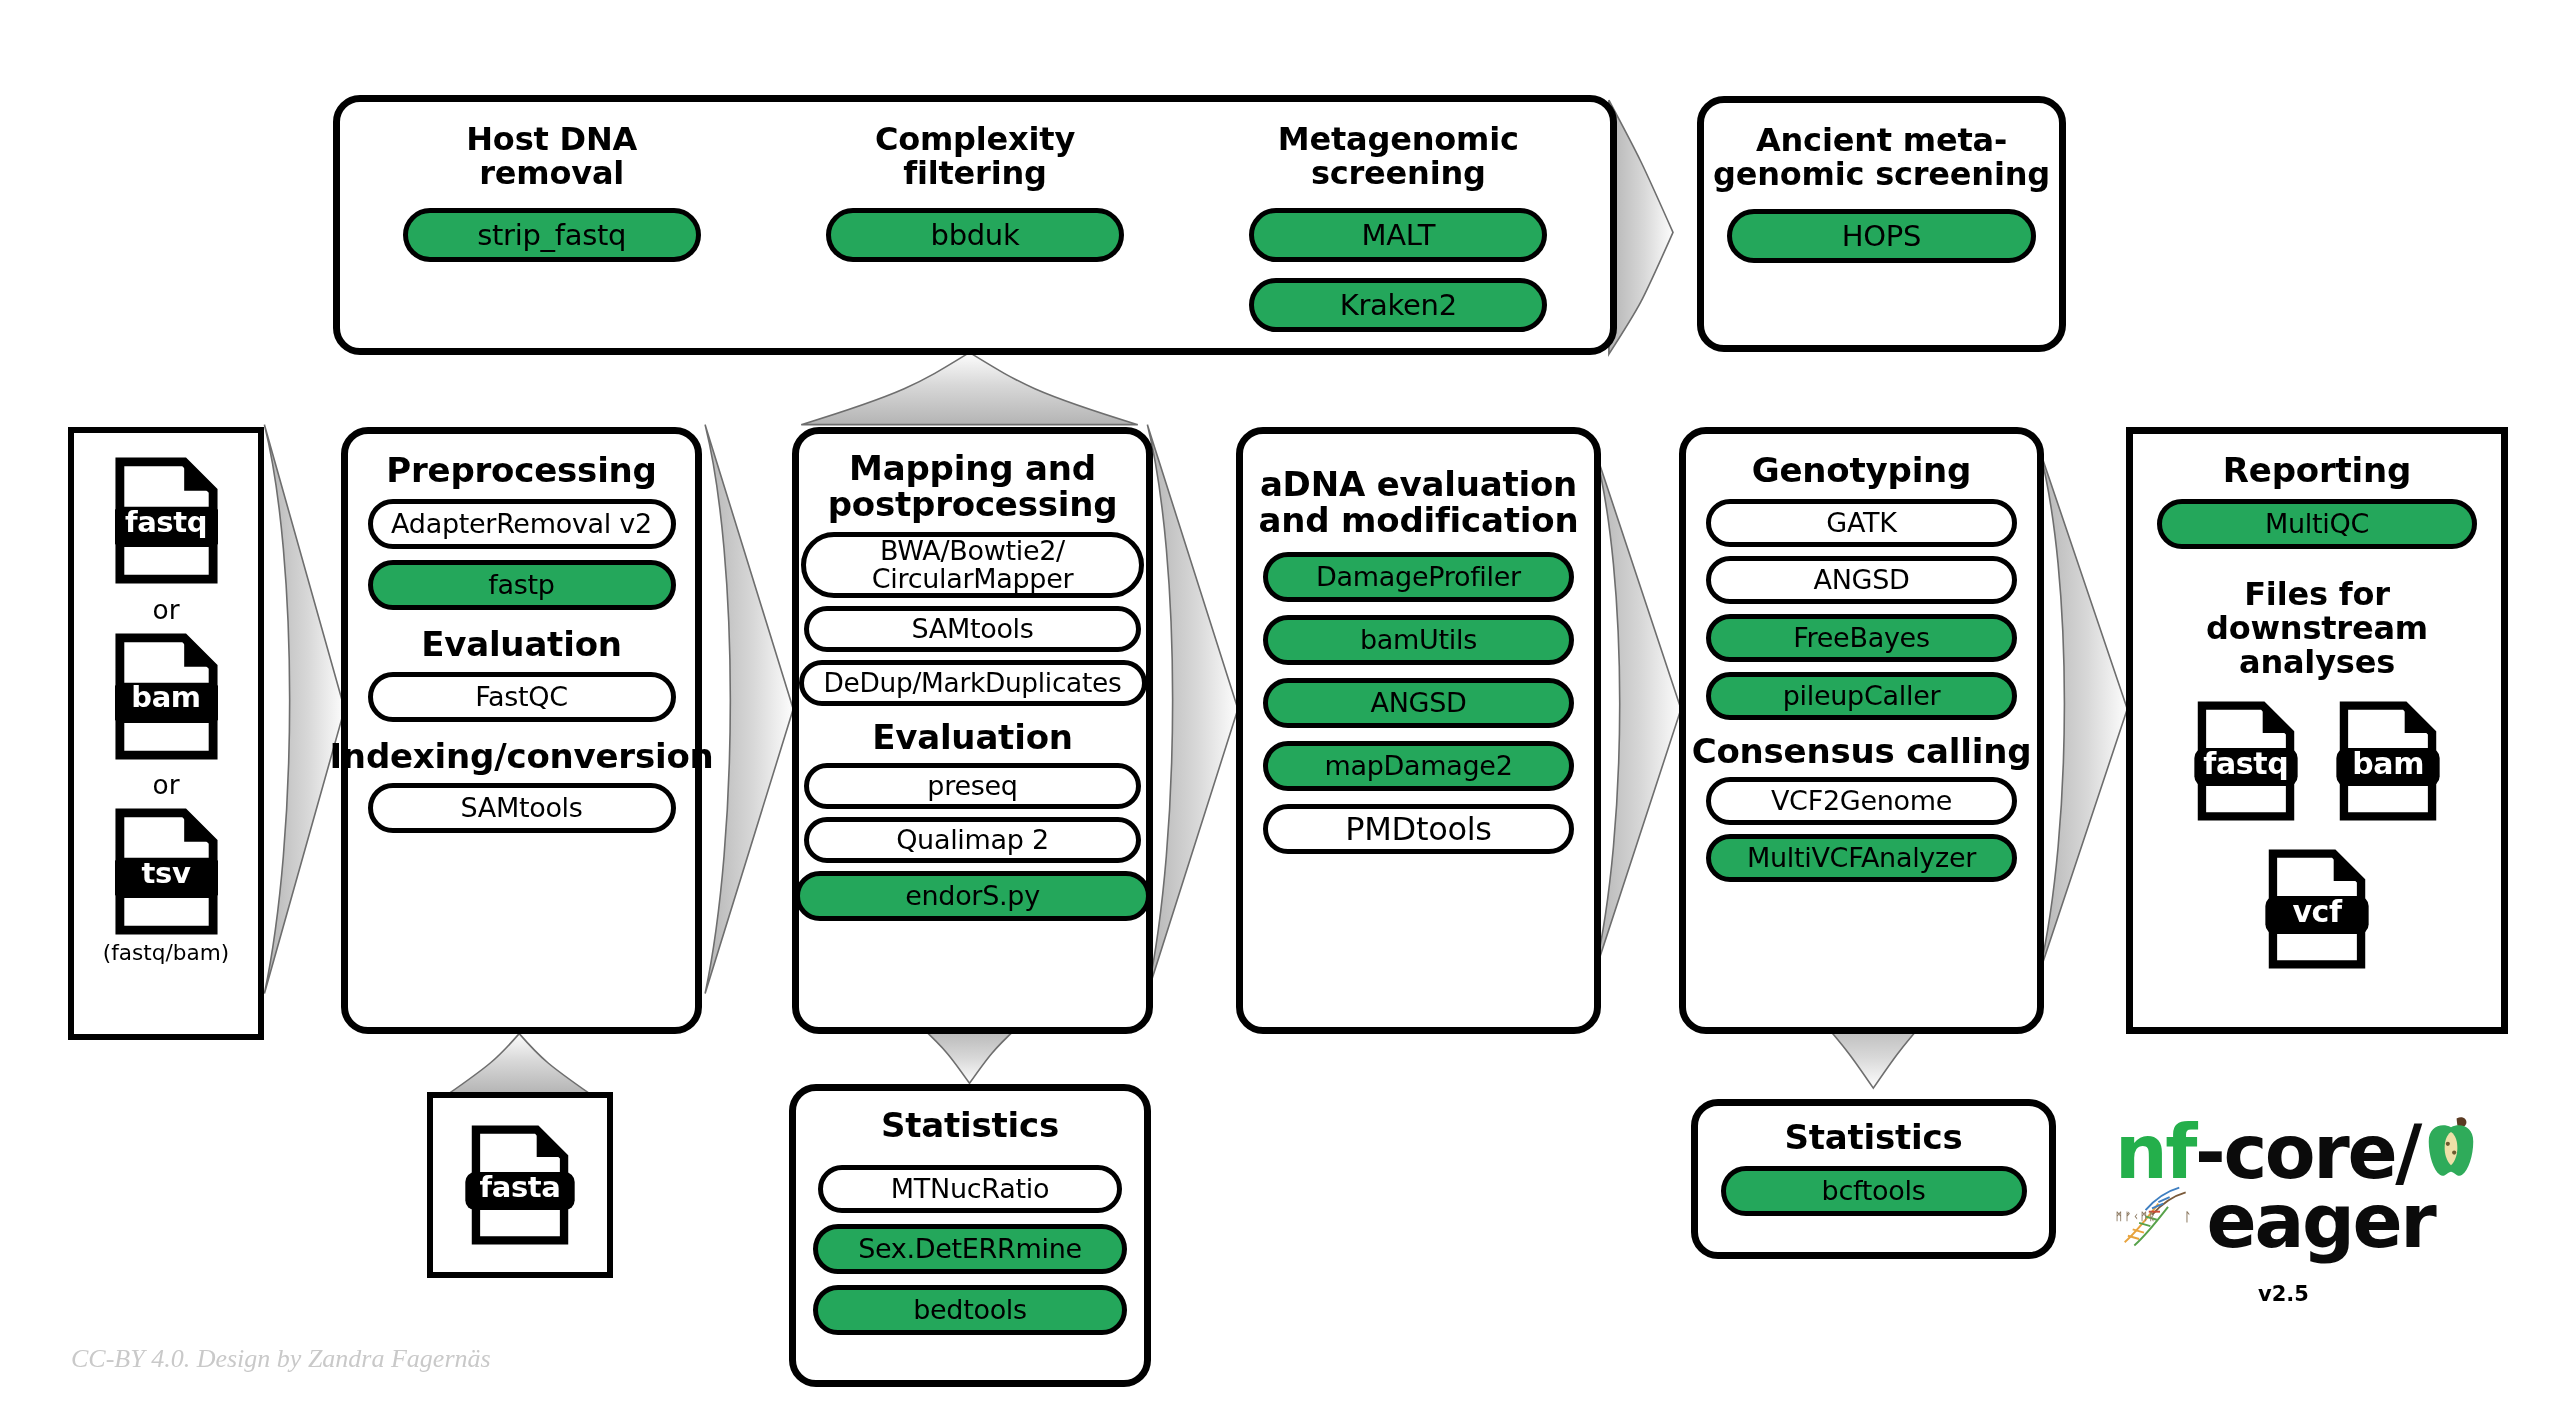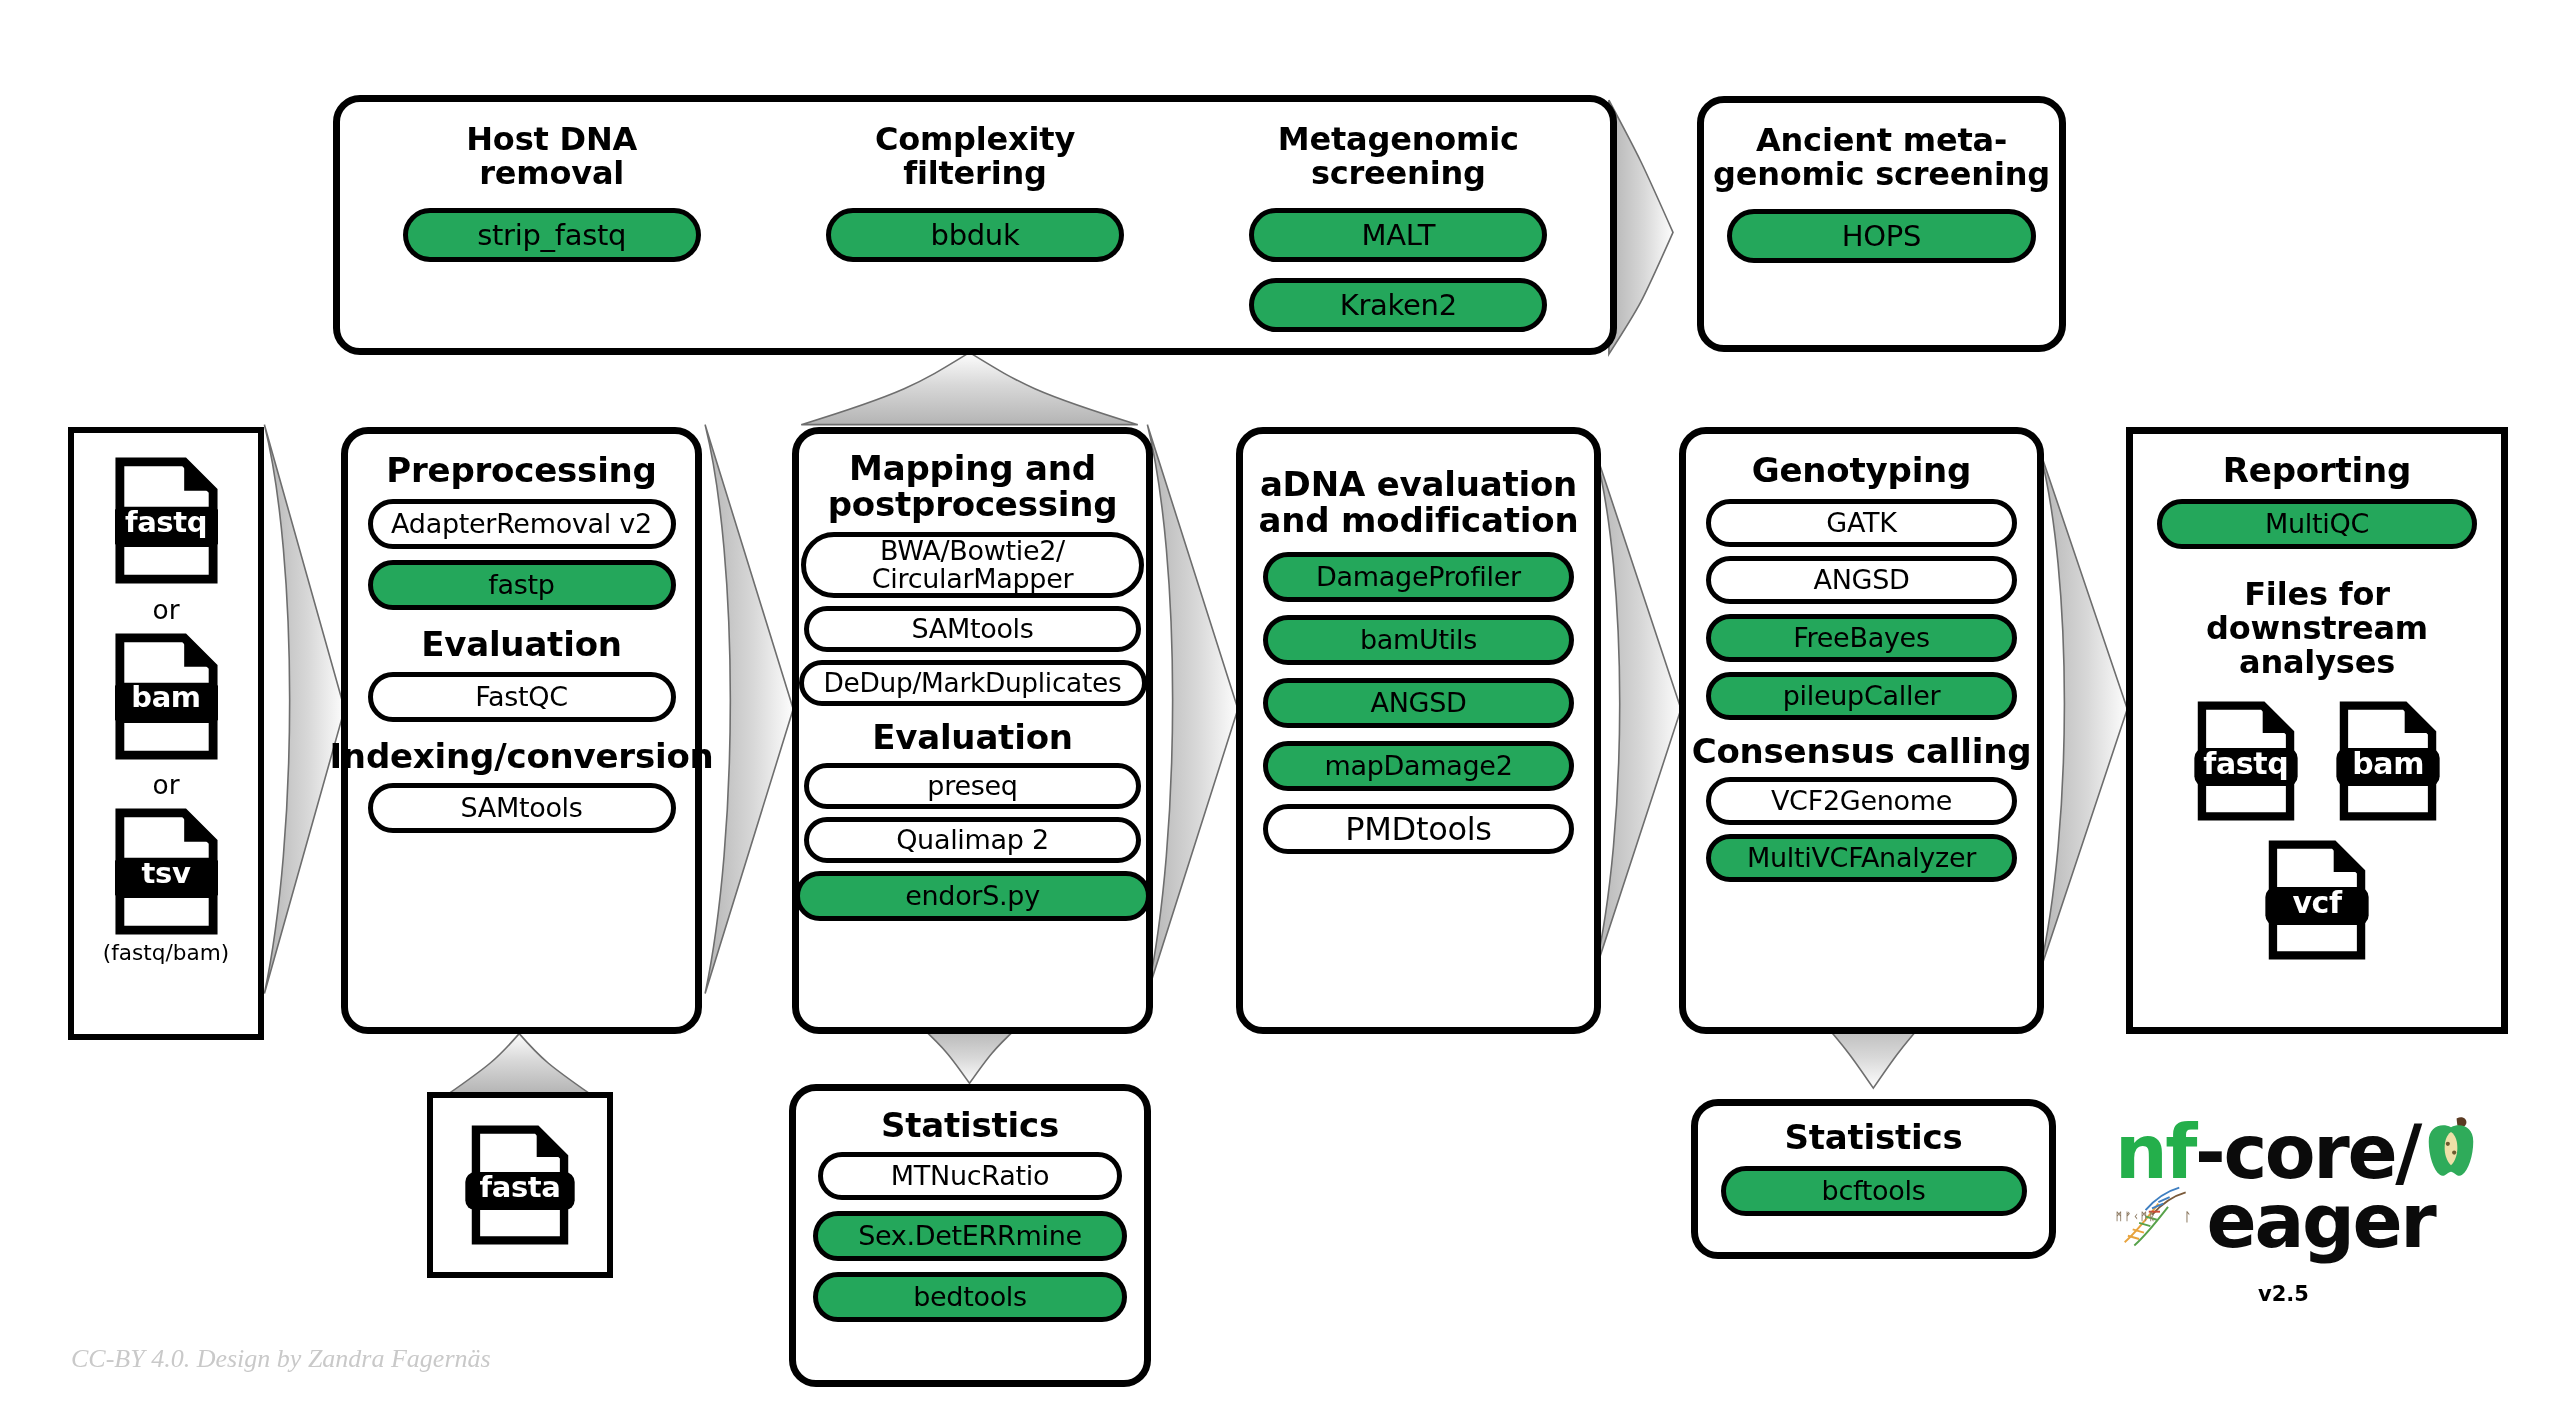--- a/index.html
+++ b/index.html
@@ -240,21 +240,21 @@
       <span class="fileicon" style="width:120px;height:120px;">
         <svg width="120" height="120" viewBox="0 0 128 158" xmlns="http://www.w3.org/2000/svg">
           <path d="M6 6 H86 L122 42 V152 H6 Z" fill="#ffffff" stroke="#000" stroke-width="11"></path>
           <path d="M86 6 L122 42 H86 Z" fill="#000000"></path>
           <rect x="-4" y="62" width="136" height="50" rx="13" fill="#000000"></rect>
         </svg>
         <span class="lbl" style="font-size:30px;top:52%;">bam</span>
       </span>
     </div>
 
-    <div style="margin-top:19px;">
+    <div style="margin-top:28px;">
       <span class="fileicon" style="width:120px;height:120px;">
         <svg width="120" height="120" viewBox="0 0 128 158" xmlns="http://www.w3.org/2000/svg">
           <path d="M6 6 H86 L122 42 V152 H6 Z" fill="#ffffff" stroke="#000" stroke-width="11"></path>
           <path d="M86 6 L122 42 H86 Z" fill="#000000"></path>
           <rect x="-4" y="62" width="136" height="50" rx="13" fill="#000000"></rect>
         </svg>
         <span class="lbl" style="font-size:30px;top:52%;">vcf</span>
       </span>
     </div>
   </div>
@@ -265,21 +265,21 @@
         <path d="M6 6 H86 L122 42 V152 H6 Z" fill="#ffffff" stroke="#000" stroke-width="11"></path>
         <path d="M86 6 L122 42 H86 Z" fill="#000000"></path>
         <rect x="-8" y="62" width="144" height="50" rx="13" fill="#000000"></rect>
       </svg>
       <span class="lbl" style="font-size:29px;top:52%;">fasta</span>
     </span>
   </div>
 
   <div class="panel" id="stats-mapping-panel" style="left:789px;top:1084px;width:362px;height:303px;padding-top:16px;">
     <div class="panel-title" style="font-size:34px;">Statistics</div>
-    <div class="pill" style="width:304px;height:48px;font-size:27px;margin-top:9px;">MTNucRatio</div>
+    <div class="pill" style="width:304px;height:48px;font-size:27px;margin-top:22px;">MTNucRatio</div>
     <div class="pill green" style="width:314px;height:50px;font-size:27px;margin-top:11.2px;">Sex.DetERRmine</div>
     <div class="pill green" style="width:314px;height:50px;font-size:27px;margin-top:11.2px;">bedtools</div>
   </div>
 
   <div class="panel" id="stats-geno-panel" style="left:1691px;top:1099px;width:365px;height:160px;padding-top:13px;">
     <div class="panel-title" style="font-size:34px;">Statistics</div>
     <div class="pill green" style="width:306px;height:50px;font-size:27px;margin-top:11.2px;">bcftools</div>
   </div>
 
   <div id="logo" style="left:2115px;top:1115px;width:401px;">

